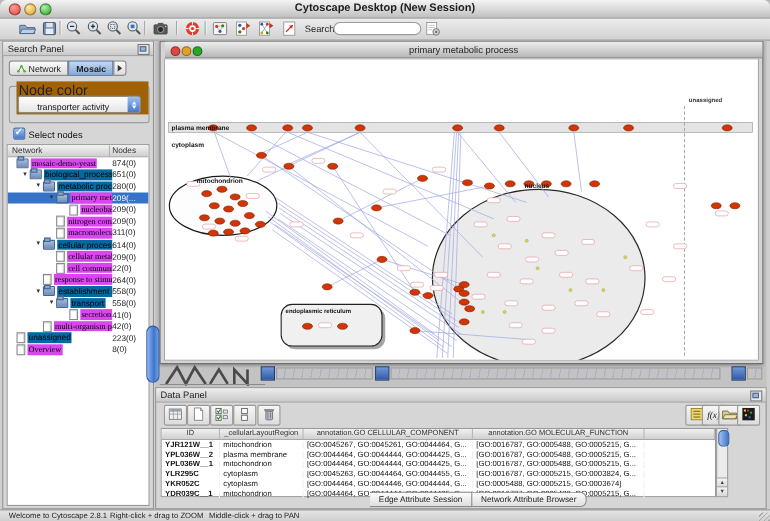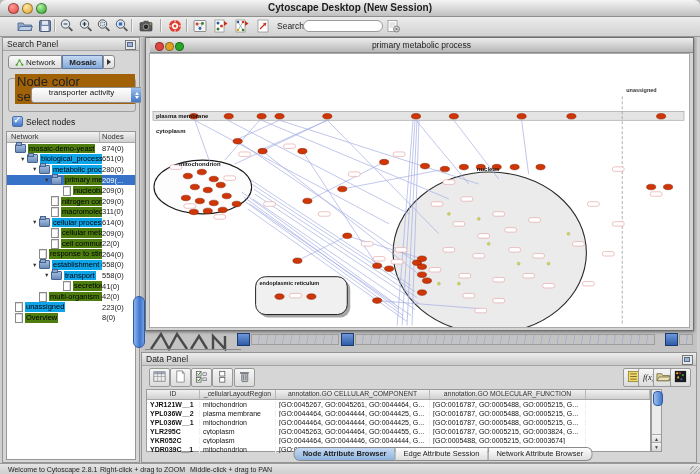--- a/index.html
+++ b/index.html
@@ -38,22 +38,22 @@
   .seg-tabs{position:absolute;top:17px;left:5px;height:14px;display:flex;font-size:8px;}
   .seg{border:1px solid #8a8a8a;background:linear-gradient(#fbfbfb,#dcdcdc);color:#222;
     display:flex;align-items:center;padding:0 6px;gap:2px;}
   .seg.first{border-radius:3px 0 0 3px;}
   .seg.selected{background:linear-gradient(#c4d8f2,#85abd9);font-weight:bold;border-color:#5a7aa8;}
   .seg.arrow{border-radius:0 3px 3px 0;width:10px;padding:0;justify-content:center;}
   .arrow-right{width:0;height:0;border-left:4px solid #333;border-top:3px solid transparent;border-bottom:3px solid transparent;}
 
   .group-box{position:absolute;left:5px;top:40px;width:126px;height:32px;border:1px solid #9f9f9f;border-radius:3px;}
   .group-label{position:absolute;left:6px;top:-5px;font-size:13px;color:#222;background:#a16207;padding:0 2px;}
-  .combo{position:absolute;left:22px;top:8px;width:110px;height:14px;border:1px solid #8f8f8f;border-radius:3px;
-    background:linear-gradient(#ffffff,#e4e4e4);display:flex;align-items:flex-start;font-size:8px;color:#111;}
+  .combo{position:absolute;left:7px;top:8px;width:110px;height:14px;border:1px solid #8f8f8f;border-radius:3px;
+    background:linear-gradient(#ffffff,#e4e4e4);display:flex;align-items:flex-end;font-size:8px;color:#111;}
   .combo-text{flex:1;text-align:center;overflow:hidden;white-space:nowrap;}
   .combo-cap{width:11px;height:100%;border-radius:0 2px 2px 0;background:linear-gradient(#9dc0ee,#4377c9);
     display:flex;flex-direction:column;align-items:center;justify-content:center;gap:1px;}
   .combo-cap i{width:0;height:0;border-left:2.5px solid transparent;border-right:2.5px solid transparent;}
   .combo-cap i.up{border-bottom:3px solid #fff;}
   .combo-cap i.down{border-top:3px solid #fff;}
 
   .chk-row{position:absolute;left:9px;top:78px;display:flex;align-items:center;gap:3px;font-size:8.5px;color:#111;}
   .chk{width:9px;height:9px;border:1px solid #4a6ea8;border-radius:2px;
     background:linear-gradient(#9cc0f0,#4377c9);position:relative;}
@@ -64,22 +64,22 @@
     font-size:7.5px;color:#333;}
   .tree-head .c1{flex:1;padding-left:4px;border-right:1px solid #b5b5b5;}
   .tree-head .c2{width:33px;padding-left:2px;}
   .trow{display:flex;align-items:center;height:10.6px;font-size:7.5px;white-space:nowrap;}
   .trow .ind{flex:none;}
   .trow .arw{flex:none;width:7px;font-size:5.5px;color:#333;line-height:10px;}
   .fold{flex:none;width:9px;height:7px;background:linear-gradient(#a6bedf,#6b8cba);border:1px solid #46648e;border-radius:1px;margin-right:2px;position:relative;}
   .fold:before{content:"";position:absolute;top:-2.5px;left:0;width:4px;height:2px;background:#8ca6cc;border:0.5px solid #46648e;}
   .pageic{flex:none;width:6px;height:8px;background:#fff;border:1px solid #8a8a8a;margin-right:2px;box-shadow:inset -1px 1px 0 #ddd;}
   .chip{flex:0 1 auto;overflow:hidden;padding:0 1px;color:#000;line-height:9.5px;}
-  .chip.green{background:#4d7c0f;}
-  .chip.red{background:#0ea5e9;}
+  .chip.green{background:#d946ef;font-family:Liberation Serif, serif;}
+  .chip.red{background:#0369a1;}
   .cnt{flex:none;width:33px;margin-left:auto;color:#1a1a1a;}
   .trow.sel{background:#3572c8;}
   .trow.sel .cnt{color:#fff;}
 
   
   .desktop{position:absolute;left:141px;top:37px;width:556px;height:315px;background:#c3c3c3;overflow:hidden;}
   .net-window{position:absolute;left:4px;top:0;width:549px;height:294px;background:#d4d4d4;
     border:1px solid #6f6f6f;box-shadow:0 1px 3px rgba(0,0,0,.45);box-sizing:border-box;}
   .net-titlebar{position:absolute;top:0;left:4px;right:0;height:14px;
     background:linear-gradient(#ededed,#cdcdcd 60%,#b6b6b6);border-bottom:1px solid #8c8c8c;}
@@ -724,21 +724,20 @@
             <span class="dp-td" style="width: 64px;"></span>
           </div>
         </div>
     </div>
     <div class="dp-scroll">
       <span class="thumb"></span>
       <span class="arr" style="bottom:8px">▲</span>
       <span class="arr" style="bottom:0">▼</span>
     </div>
     <div class="dtabs" id="dp-tabs">
-        <span class="dtab first selected">Node Attribute Browser</span>
         <span class="dtab">Edge Attribute Session</span>
         <span class="dtab last">Network Attribute Browser</span>
       </div>
   </div>
 
   <div class="statusbar">
     <span style="left:8px">Welcome to Cytoscape 2.8.1</span>
     <span style="left:100px">Right-click + drag to ZOOM</span>
     <span style="left:190px">Middle-click + drag to PAN</span>
     <span class="grip"></span>

